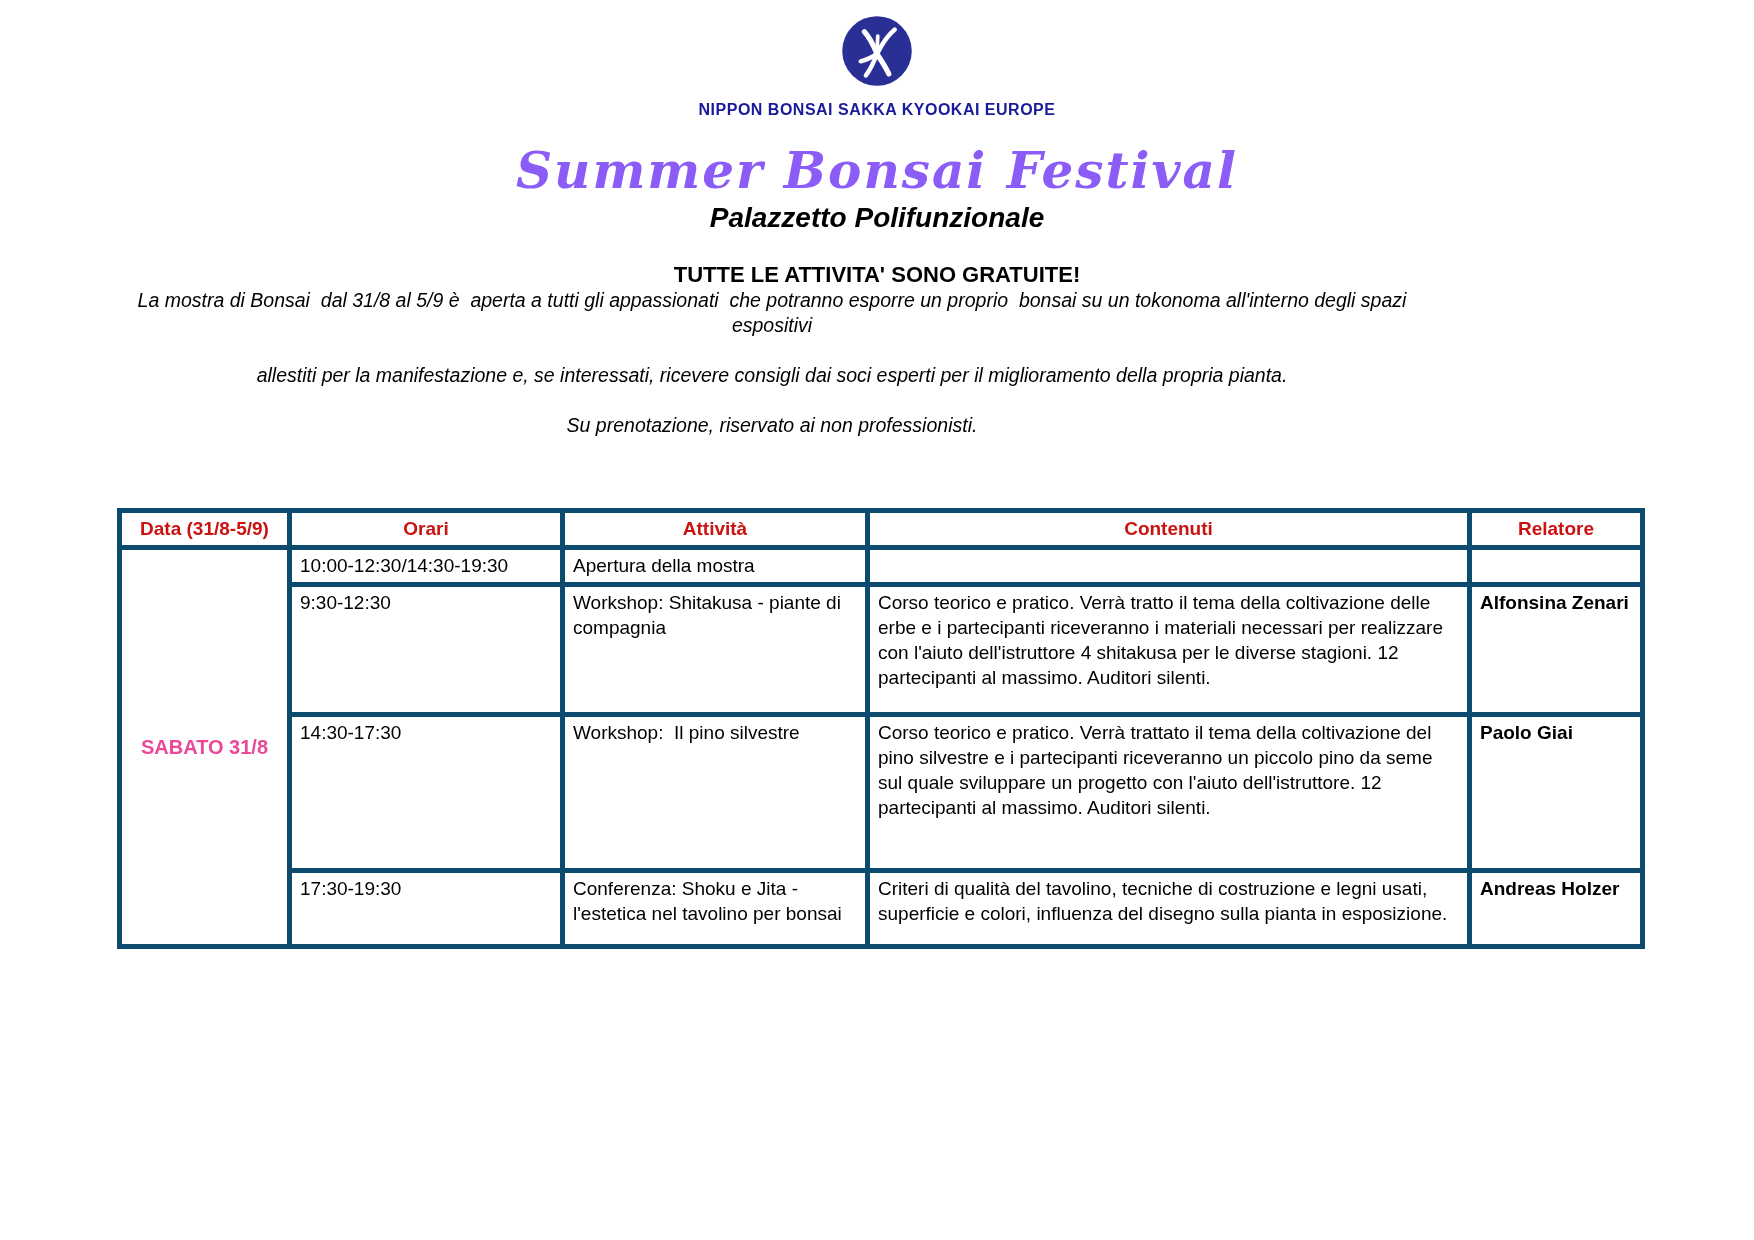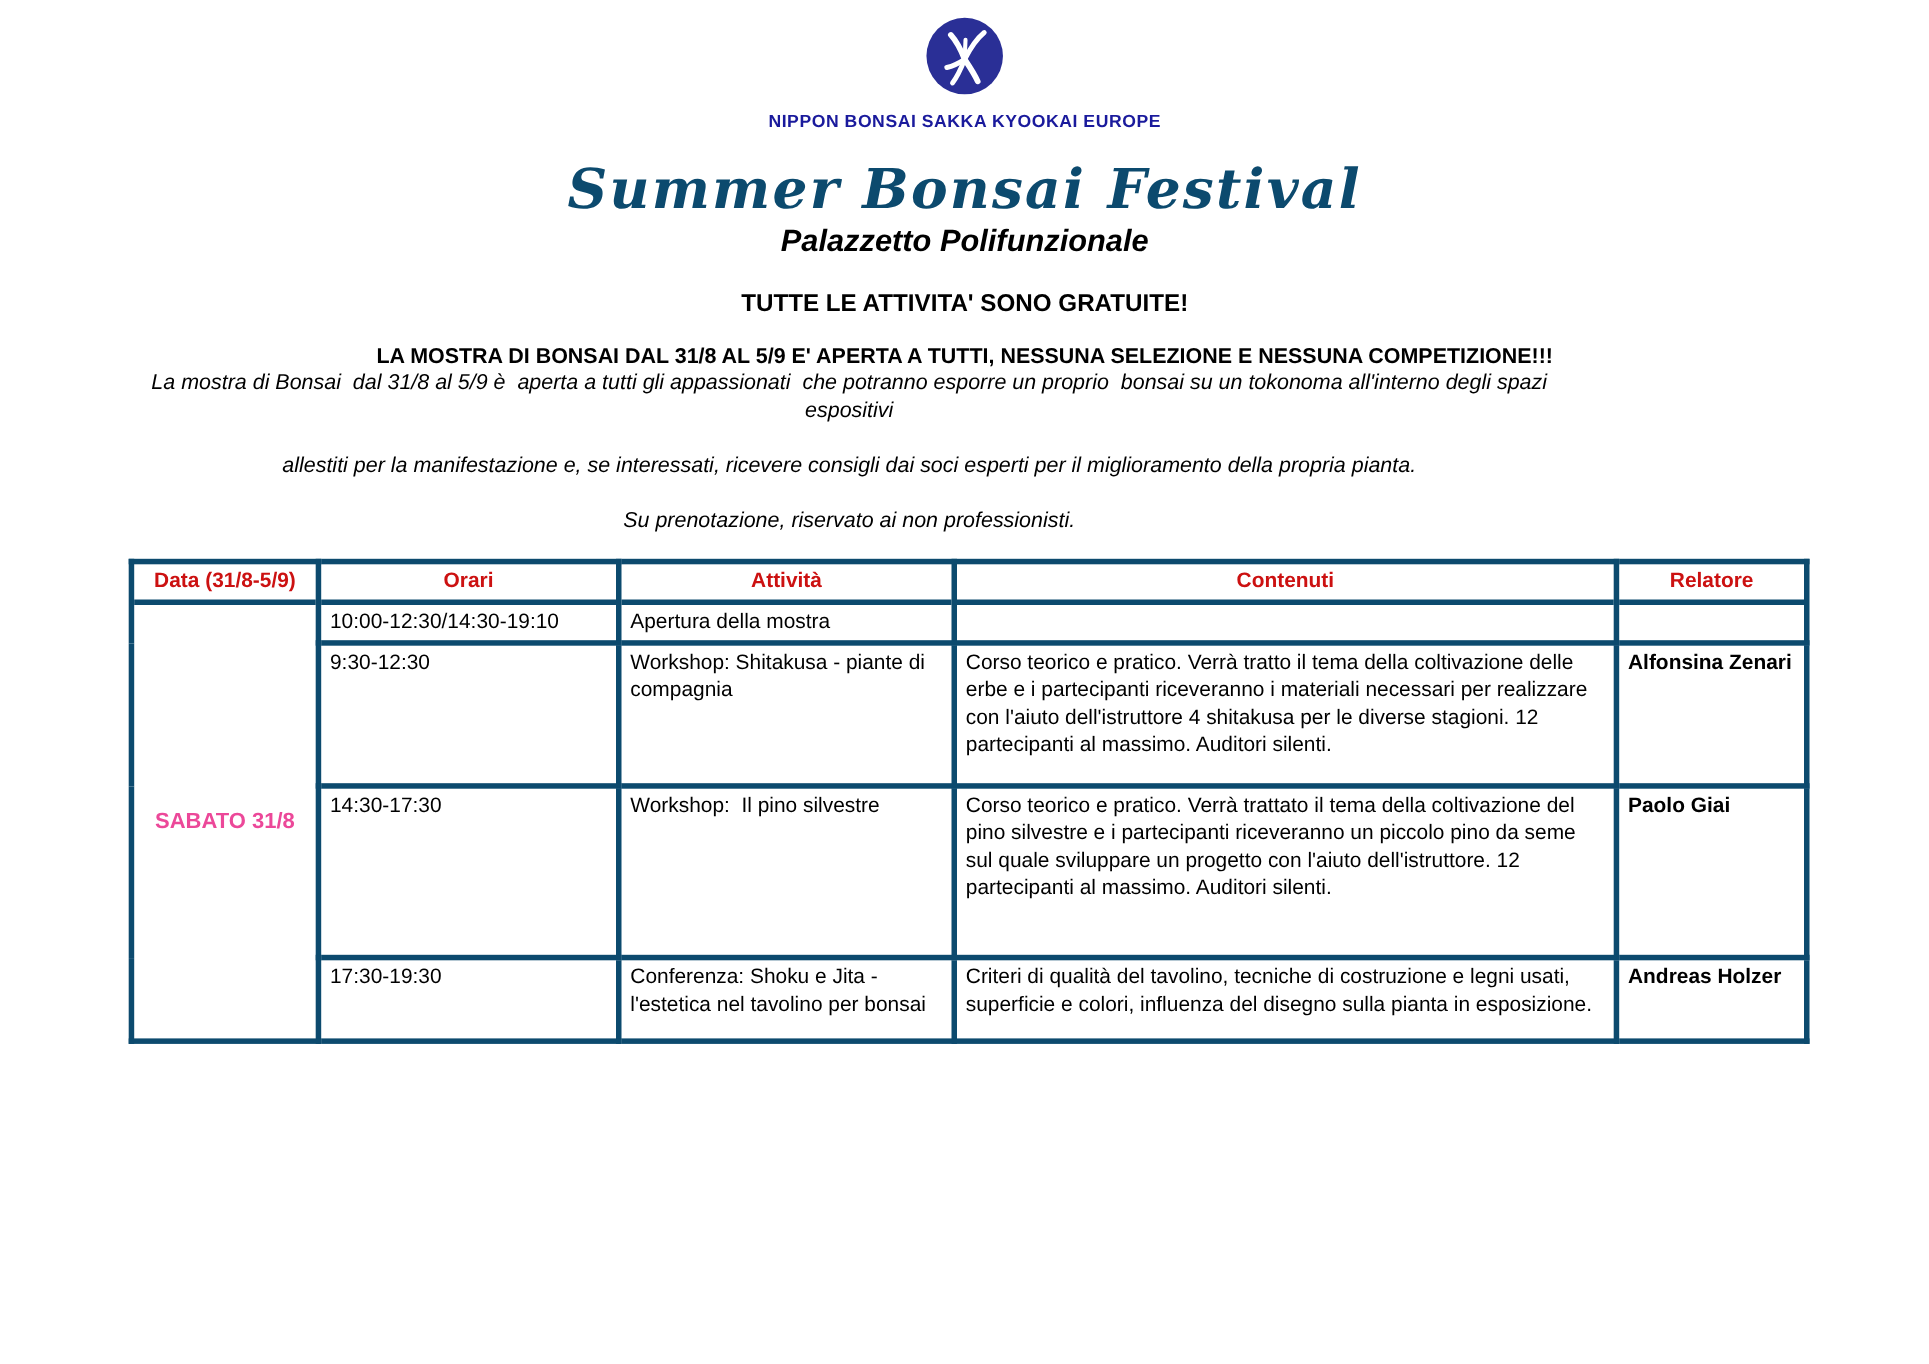--- a/index.html
+++ b/index.html
@@ -21,21 +21,21 @@
     font-weight:bold;
     color:#1a1a9c;
     letter-spacing:0.5px;
   }
   .festival-title{
     margin-top:22px;
     font-size:50px;
     font-weight:bold;
     font-style:italic;
     font-family:"DejaVu Serif", serif;
-    color:#0c4a6e;
+    color:#8b5cf6;
     letter-spacing:2px;
   }
   .location-line{
     margin-top:26px;
     font-size:22px;
     font-weight:bold;
     font-style:italic;
   }
   .venue-line{
     margin-top:2px;
@@ -124,21 +124,20 @@
     </div>
 
     <div class="org-name">NIPPON BONSAI SAKKA KYOOKAI EUROPE</div>
 
     <div class="festival-title">Summer Bonsai Festival</div>
 
     <div class="venue-line">Palazzetto Polifunzionale</div>
 
     <div class="free-notice">TUTTE LE ATTIVITA' SONO GRATUITE!</div>
 
-    <div class="exhibition-heading">LA MOSTRA DI BONSAI DAL 31/8 AL 5/9 E' APERTA A TUTTI, NESSUNA SELEZIONE E NESSUNA COMPETIZIONE!!!</div>
 
     <div class="exhibition-paragraph"><span>La mostra di Bonsai  dal 31/8 al 5/9 è  aperta a tutti gli appassionati  che potranno esporre un proprio  bonsai su un tokonoma all'interno degli spazi espositivi</span><br>
 <span>allestiti per la manifestazione e, se interessati, ricevere consigli dai soci esperti per il miglioramento della propria pianta.</span><br>
 <span>Su prenotazione, riservato ai non professionisti.</span></div>
 
   </div>
 
   <table class="schedule">
     <colgroup>
       <col style="width:170px">
@@ -152,21 +151,21 @@
         <th>Data (31/8-5/9)</th>
         <th>Orari</th>
         <th>Attività</th>
         <th>Contenuti</th>
         <th>Relatore</th>
       </tr>
     </thead>
     <tbody>
       <tr class="row-open">
         <td class="day-cell" rowspan="4">SABATO 31/8</td>
-        <td>10:00-12:30/14:30-19:10</td>
+        <td>10:00-12:30/14:30-19:30</td>
         <td>Apertura della mostra</td>
         <td></td>
         <td class="relatore-cell"></td>
       </tr>
       <tr class="row-shita">
         <td>9:30-12:30</td>
         <td>Workshop: Shitakusa - piante di compagnia</td>
         <td>Corso teorico e pratico. Verrà tratto il tema della coltivazione delle erbe e i partecipanti riceveranno i materiali necessari per realizzare con l'aiuto dell'istruttore 4 shitakusa per le diverse stagioni. 12 partecipanti al massimo. Auditori silenti.</td>
         <td class="relatore-cell">Alfonsina Zenari</td>
       </tr>

